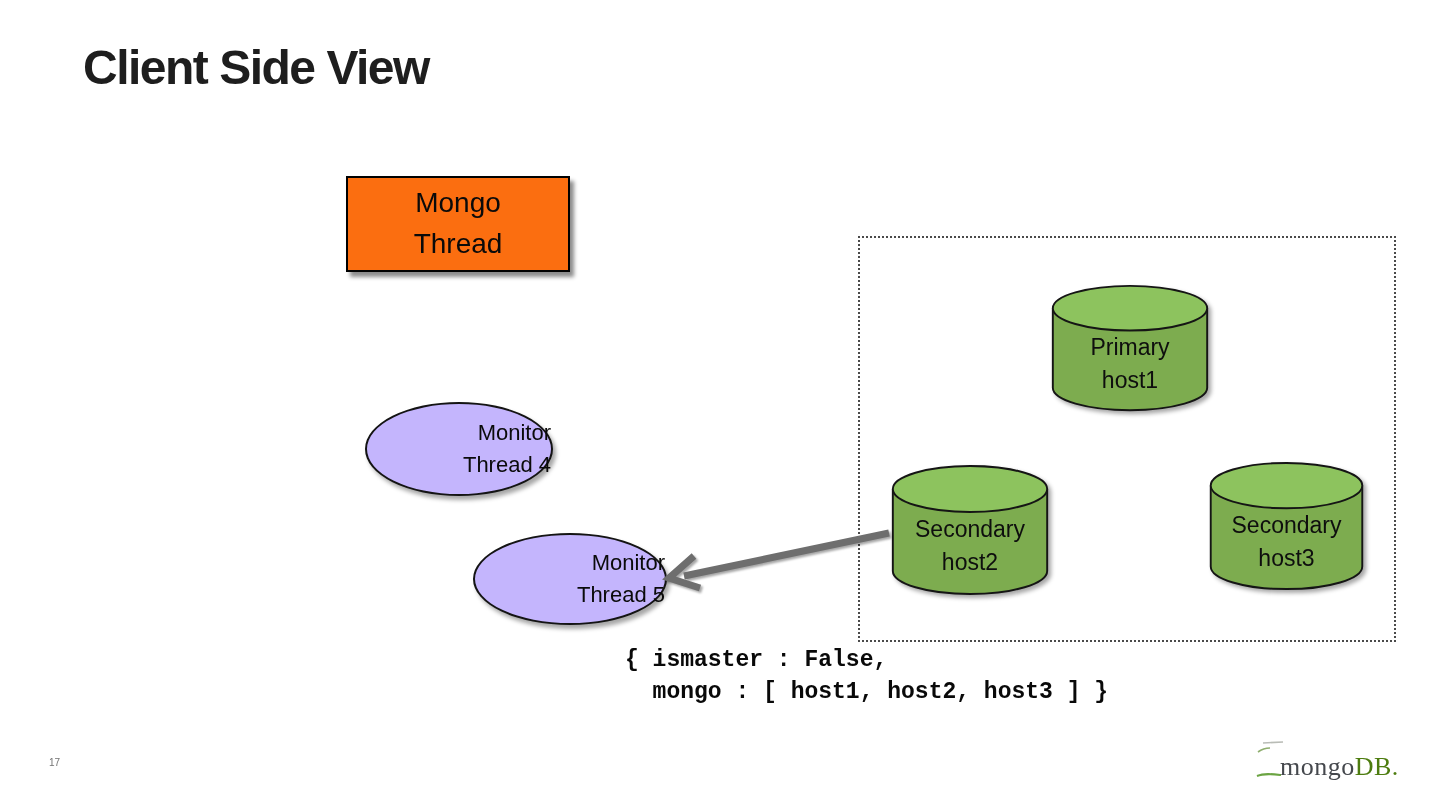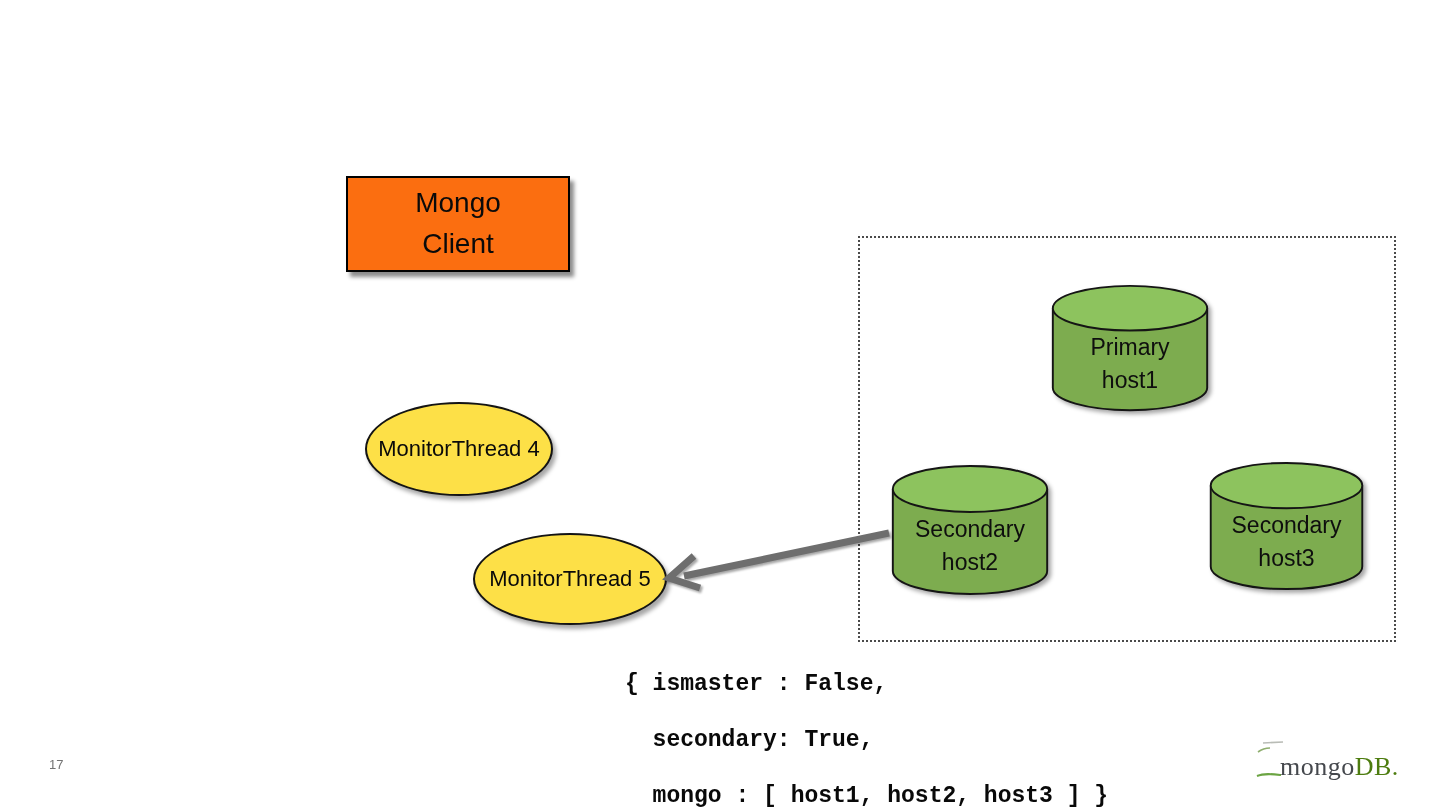--- a/index.html
+++ b/index.html
@@ -28,26 +28,26 @@
     box-shadow: 4px 5px 4px rgba(0,0,0,0.45);
     display: flex; flex-direction: column;
     align-items: center; justify-content: center;
     font-size: 28px; line-height: 1.45; color: #0a0a0a;
     box-sizing: border-box;
   }
 
   
   .ellipse {
     position: absolute;
-    background: #fde047;
+    background: #c4b5fd;
     border: 2px solid #141414;
     border-radius: 50%;
     box-shadow: 3px 4px 4px rgba(0,0,0,0.35);
-    display: flex; 
-    align-items: center; justify-content: center;
+    display: flex; flex-direction: column;
+    align-items: flex-end; justify-content: center;
     font-size: 22px; line-height: 1.45; color: #0a0a0a;
     box-sizing: border-box;
   }
   .ellipse-1 { left: 365px; top: 402px; width: 188px; height: 94px; }
   .ellipse-2 { left: 473px; top: 533px; width: 194px; height: 92px; }
 
   
   .dotted-box {
     position: absolute; left: 858px; top: 236px;
     width: 538px; height: 406px;
@@ -80,47 +80,48 @@
   }
   .arrow-stroke { stroke: var(--arrow, #6e6e6e); stroke-width: 7; fill: none; }
 
   
   .code-block {
     position: absolute; left: 625px; top: 644px;
     font-family: "Liberation Mono", monospace;
     font-weight: bold; font-size: 23px; line-height: 32px;
     color: #090909;
   }
-  .code-block div { white-space: pre; margin-top: 24px; }
+  .code-block div { white-space: pre; }
 
   
   .page-number {
     position: absolute; left: 49px; top: 757px;
-    font-size: 13px; color: #737373;
+    font-size: 10px; color: #737373;
   }
   .logo {
     position: absolute; left: 1256px; top: 752px;
     display: flex; align-items: baseline;
     font-family: "Liberation Serif", serif;
     font-size: 26px;
   }
   .logo-swoosh { width: 26px; height: 12px; margin-right: -2px; align-self: flex-end; margin-bottom: 4px; }
   .logo-mongo { color: #45484d; letter-spacing: 0.5px; }
   .logo-db { color: #4d7c0f; letter-spacing: 0.5px; }
   .logo-leaf { position: absolute; left: 1257px; top: 738px; width: 34px; height: 16px; }
 </style>
 </head>
 <body>
 
 <div class="slide">
 
+  <div class="title">Client Side View</div>
 
   <div class="client-box">
     <div>Mongo</div>
-    <div>Client</div>
+    <div>Thread</div>
   </div>
 
   <div class="ellipse ellipse-1">
     <div>Monitor</div>
     <div>Thread 4</div>
   </div>
 
   <div class="ellipse ellipse-2">
     <div>Monitor</div>
     <div>Thread 5</div>
@@ -161,21 +162,20 @@
     </div>
   </div>
 
   <svg class="arrow-overlay">
     <line class="arrow-stroke" x1="889" y1="533" x2="684" y2="576"></line>
     <polyline class="arrow-stroke" points="694,556 669,578 700,588" stroke-linejoin="miter"></polyline>
   </svg>
 
   <div class="code-block">
     <div>{ ismaster : False,</div>
-    <div>  secondary: True,</div>
     <div>  mongo : [ host1, host2, host3 ] }</div>
   </div>
 
   <div class="page-number">17</div>
 
   <svg class="logo-leaf" viewBox="0 0 34 16">
     <path d="M6 5 L26 4" stroke="#b9bcb6" stroke-width="1.6" fill="none"></path>
     <path d="M1 14 C5 11, 9 10, 13 10" stroke="#8fae6f" stroke-width="1.6" fill="none"></path>
   </svg>
 

